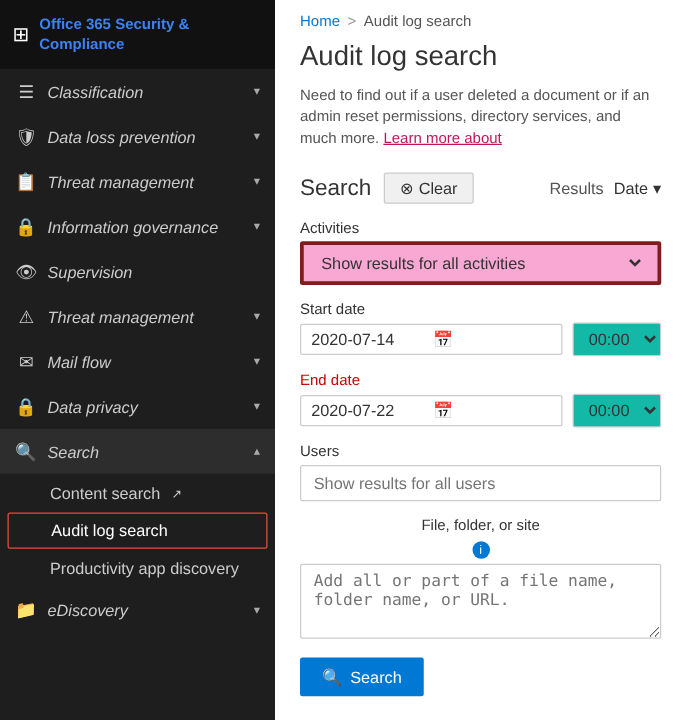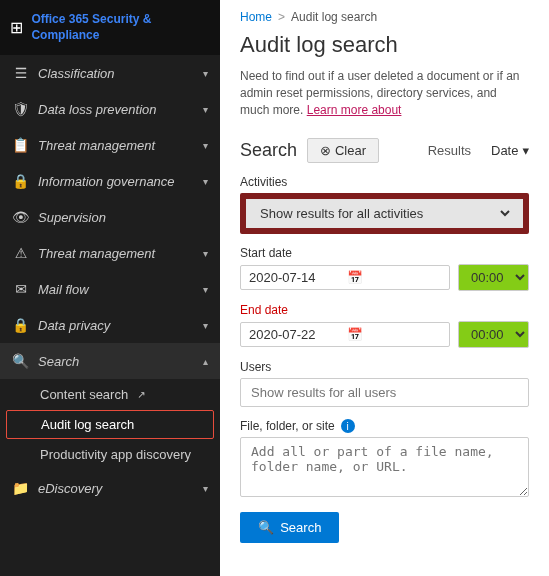--- a/index.html
+++ b/index.html
@@ -140,43 +140,43 @@
       font-size: 13px;
       color: #333;
       display: flex;
       align-items: center;
       gap: 4px;
     }
 
     .header-right {
       display: flex;
       align-items: center;
-      gap: 20px;
+      gap: 8px;
       color: #555;
       font-size: 13px;
     }
 
     
     .field-label {
       font-size: 12px;
       color: #333;
       margin-bottom: 4px;
       font-weight: 400;
     }
     .field-label.required { color: #c00; }
     .field-group { margin-bottom: 12px; }
 
     .dropdown-select {
       width: 100%;
-      border: 6px solid #7f1d1d;
+      border: 3px solid #7f1d1d;
       border-radius: 2px;
       padding: 6px 10px;
       font-size: 13px;
       color: #333;
-      background: #e5e5e5;
+      background: #f9a8d4;
       display: flex;
       align-items: center;
       justify-content: space-between;
       cursor: pointer;
     }
     .dropdown-select select {
       width: 100%;
       border: none;
       outline: none;
       font-size: 13px;
@@ -209,21 +209,21 @@
       background: transparent;
     }
     .date-input-wrap .cal-icon { color: #555; font-size: 13px; }
 
     .time-select {
       border: 1px solid #ccc;
       border-radius: 2px;
       padding: 4px 8px;
       font-size: 13px;
       color: #333;
-      background: #84cc16;
+      background: #14b8a6;
       cursor: pointer;
     }
 
     .text-input {
       width: 100%;
       border: 1px solid #ccc;
       border-radius: 2px;
       padding: 6px 10px;
       font-size: 13px;
       color: #999;
@@ -233,20 +233,21 @@
       min-height: 60px;
       resize: vertical;
       color: #999;
     }
 
     .field-label-row {
       display: flex;
       align-items: center;
       gap: 6px;
       margin-bottom: 4px;
+      flex-direction: column;
     }
     .info-icon {
       width: 14px;
       height: 14px;
       background: #0078d4;
       border-radius: 50%;
       color: #fff;
       font-size: 10px;
       display: inline-flex;
       align-items: center;

